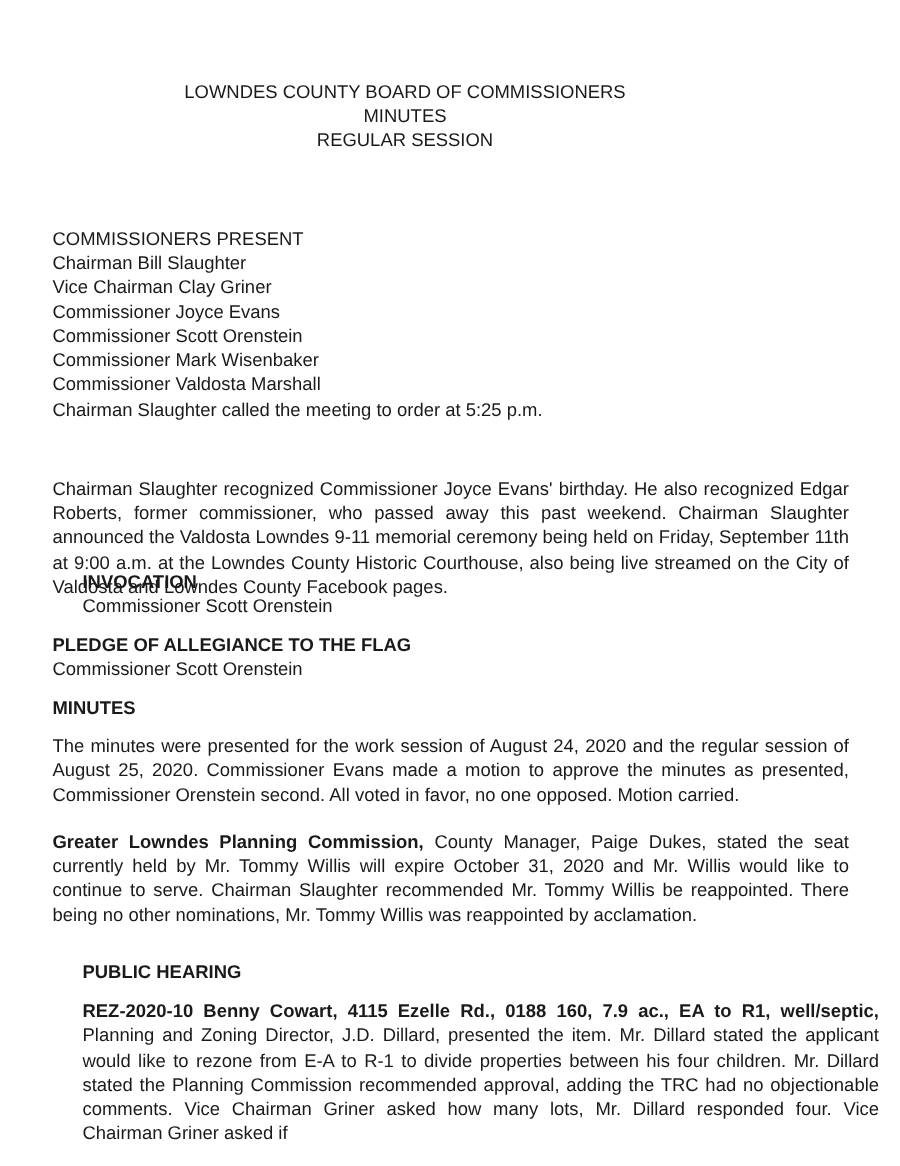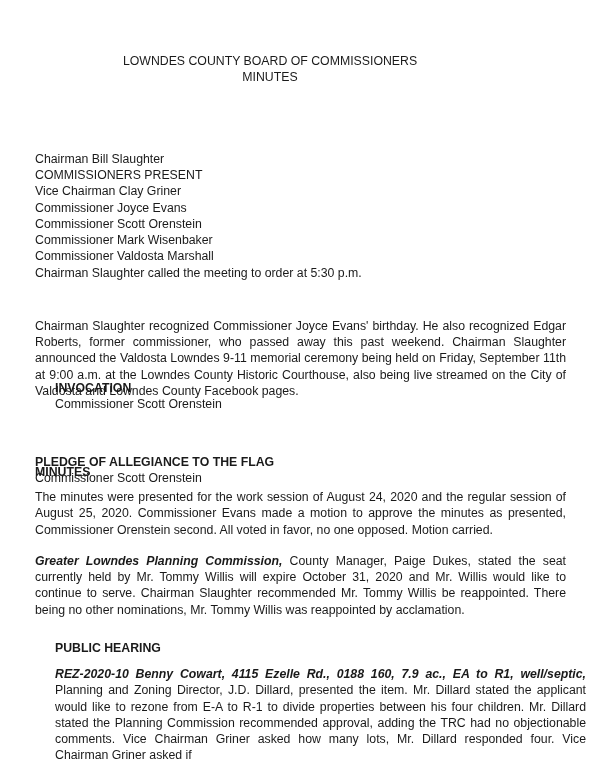--- a/index.html
+++ b/index.html
@@ -5,52 +5,53 @@
   html, body { margin: 0; padding: 0; background: #ffffff; }
   body {
     width: 600px; height: 777px; overflow: hidden; position: relative;
     font-family: "Liberation Sans", sans-serif; color: #1a1a1a;
     font-size: 12.3px; line-height: 16.2px;
   }
   .header { position: absolute; left: 0; top: 53px; width: 540px; text-align: center; line-height: 16.2px; }
   .header div { margin: 0; }
   .block { position: absolute; left: 35px; width: 531px; }
   .justify { text-align: justify; margin-top: 25px; }
-  .bold { font-weight: bold; font-style: italic; }
+  .bold { font-weight: bold; }
   .heading { font-weight: bold; }
   p { margin: 0; }
 </style>
 </head>
 <body>
 
 <div class="header">
   <div>LOWNDES COUNTY BOARD OF COMMISSIONERS</div>
   <div>MINUTES</div>
+  <div>REGULAR SESSION</div>
 </div>
 
 <div class="block" style="top:151px;">
+  <div>COMMISSIONERS PRESENT</div>
   <div>Chairman Bill Slaughter</div>
-  <div>COMMISSIONERS PRESENT</div>
   <div>Vice Chairman Clay Griner</div>
   <div>Commissioner Joyce Evans</div>
   <div>Commissioner Scott Orenstein</div>
   <div>Commissioner Mark Wisenbaker</div>
   <div>Commissioner Valdosta Marshall</div>
 </div>
 
-<div class="block" style="top:265px;">Chairman Slaughter called the meeting to order at 5:30 p.m.</div>
+<div class="block" style="top:265px;">Chairman Slaughter called the meeting to order at 5:25 p.m.</div>
 
 <div class="block justify" style="top:293px;">Chairman Slaughter recognized Commissioner Joyce Evans' birthday.  He also recognized Edgar Roberts, former commissioner, who passed away this past weekend. Chairman Slaughter announced the Valdosta Lowndes 9-11 memorial ceremony being held on Friday, September 11th at 9:00 a.m. at the Lowndes County Historic Courthouse, also being live streamed on the City of Valdosta and Lowndes County Facebook pages.</div>
 
 <div class="block" style="top:380px;margin-left:20px;">
   <div class="heading">INVOCATION</div>
   <div>Commissioner Scott Orenstein</div>
 </div>
 
-<div class="block" style="top:422px;margin-top:32px;">
+<div class="block" style="top:422px;">
   <div class="heading">PLEDGE OF ALLEGIANCE TO THE FLAG</div>
   <div>Commissioner Scott Orenstein</div>
 </div>
 
 <div class="block" style="top:464px;">
   <div class="heading">MINUTES</div>
   <div class="justify" style="margin-top:9px;">The minutes were presented for the work session of August 24, 2020 and the regular session of August 25, 2020.  Commissioner Evans made a motion to approve the minutes as presented, Commissioner Orenstein second.  All voted in favor, no one opposed. Motion carried.</div>
 </div>
 
 <div class="block" style="top:544px;">

